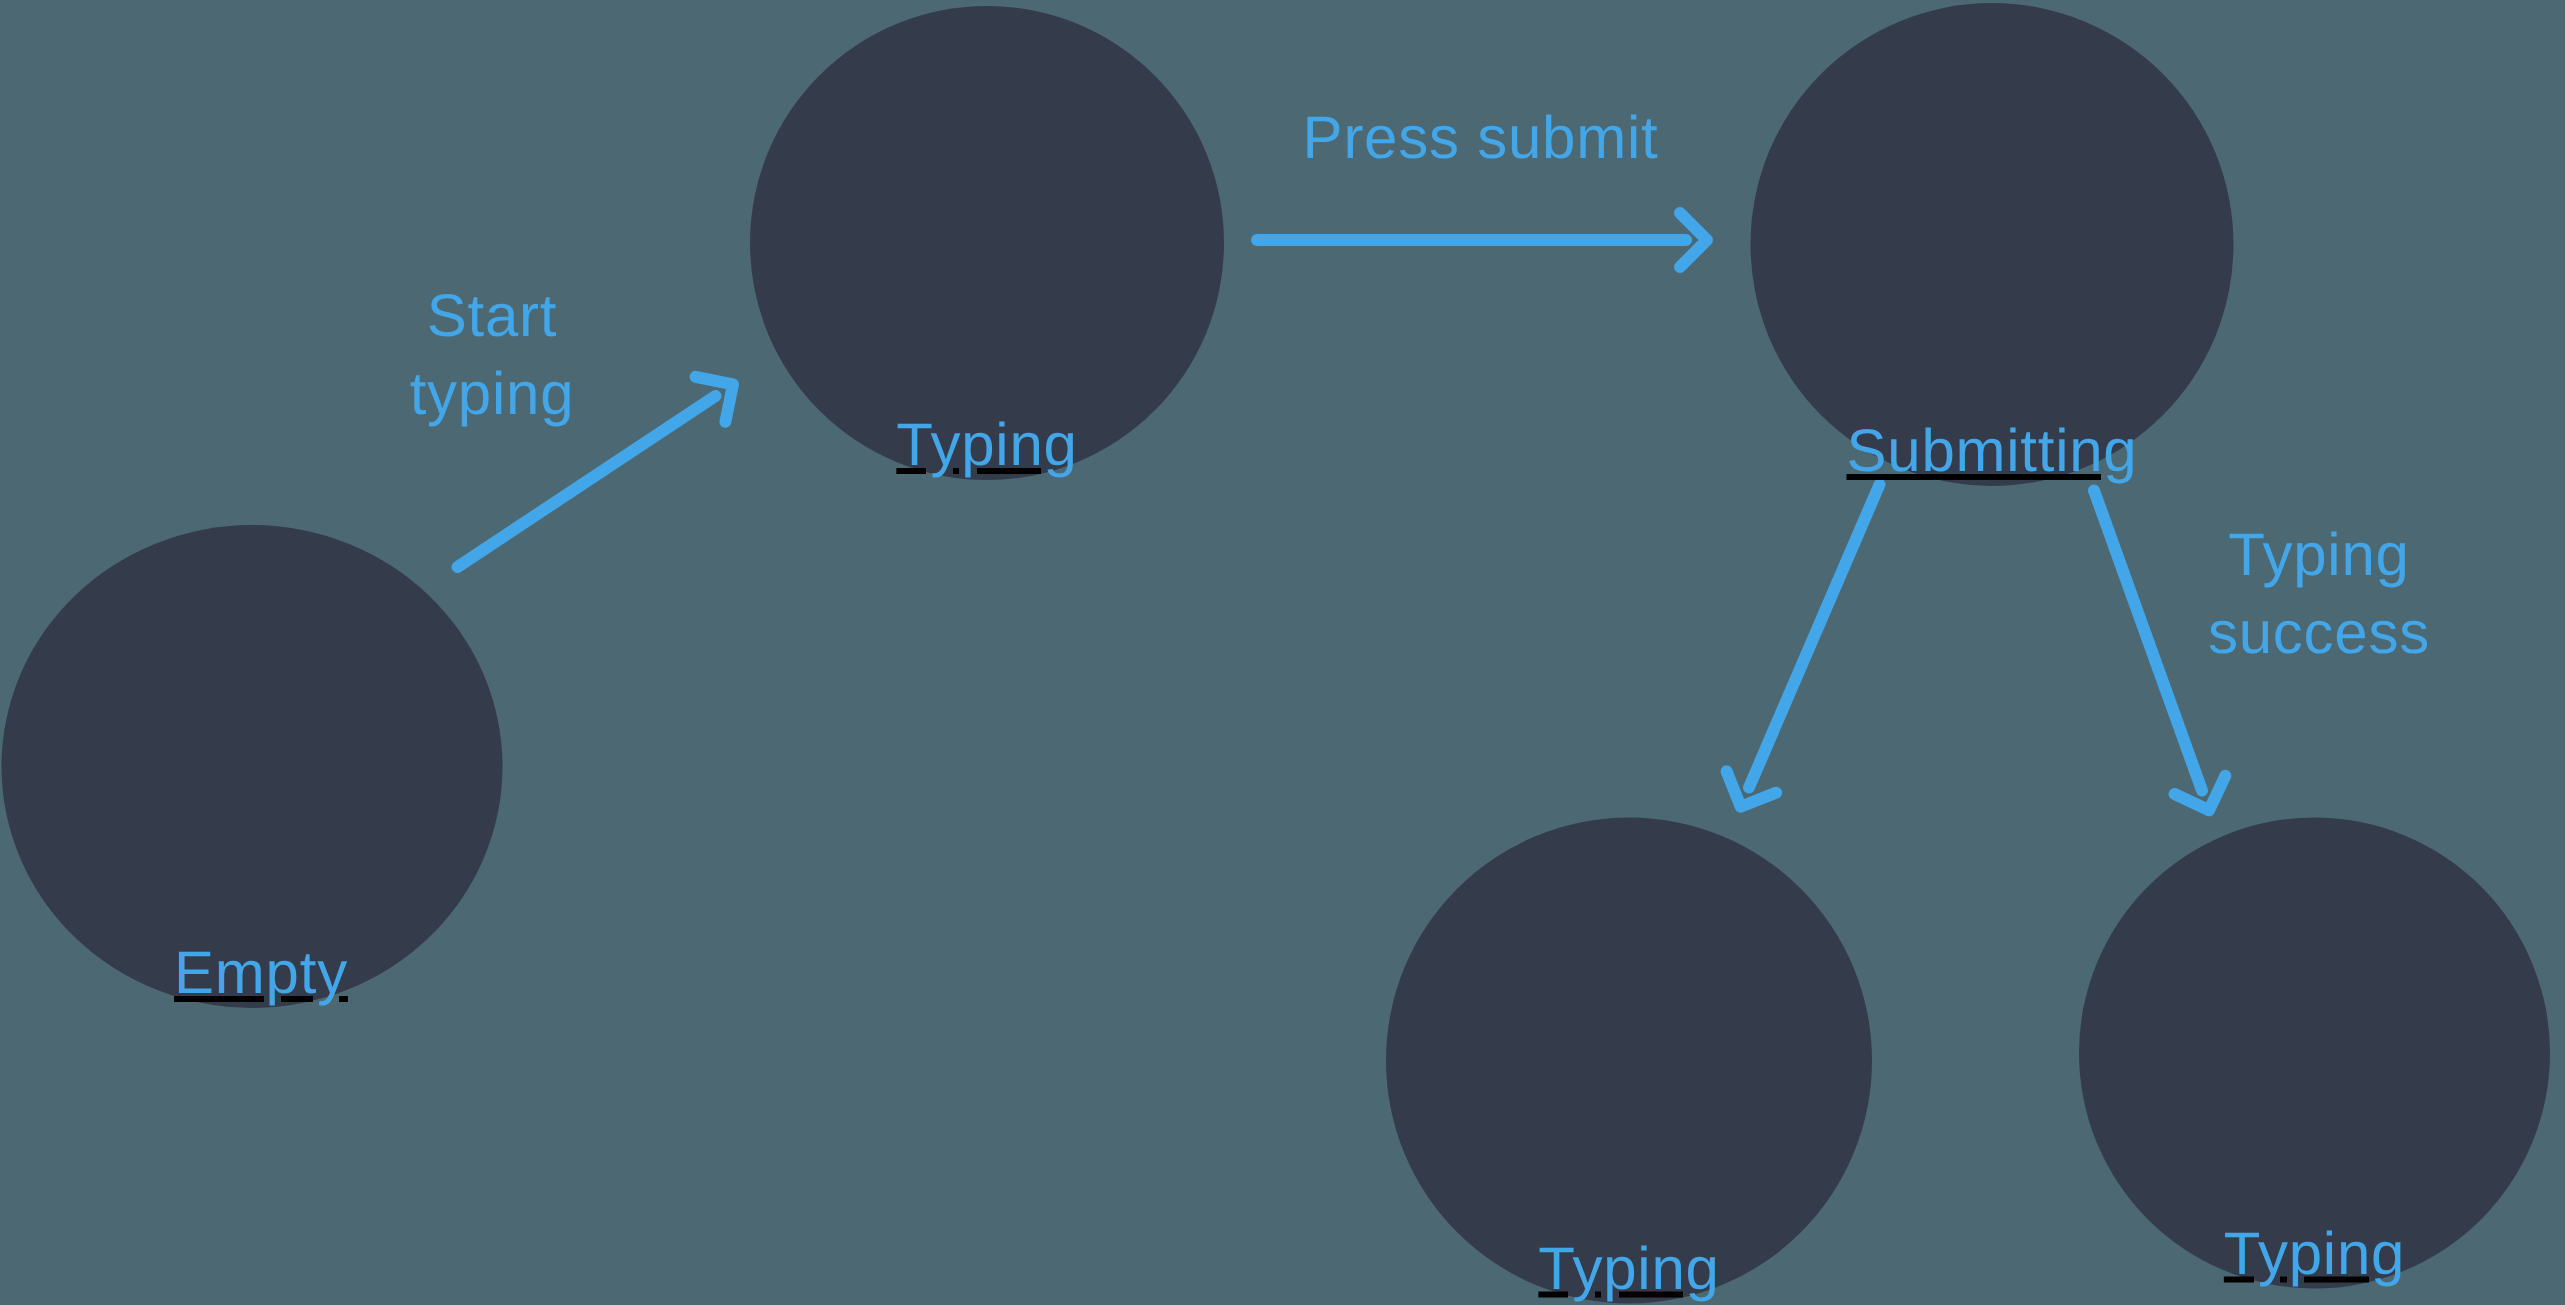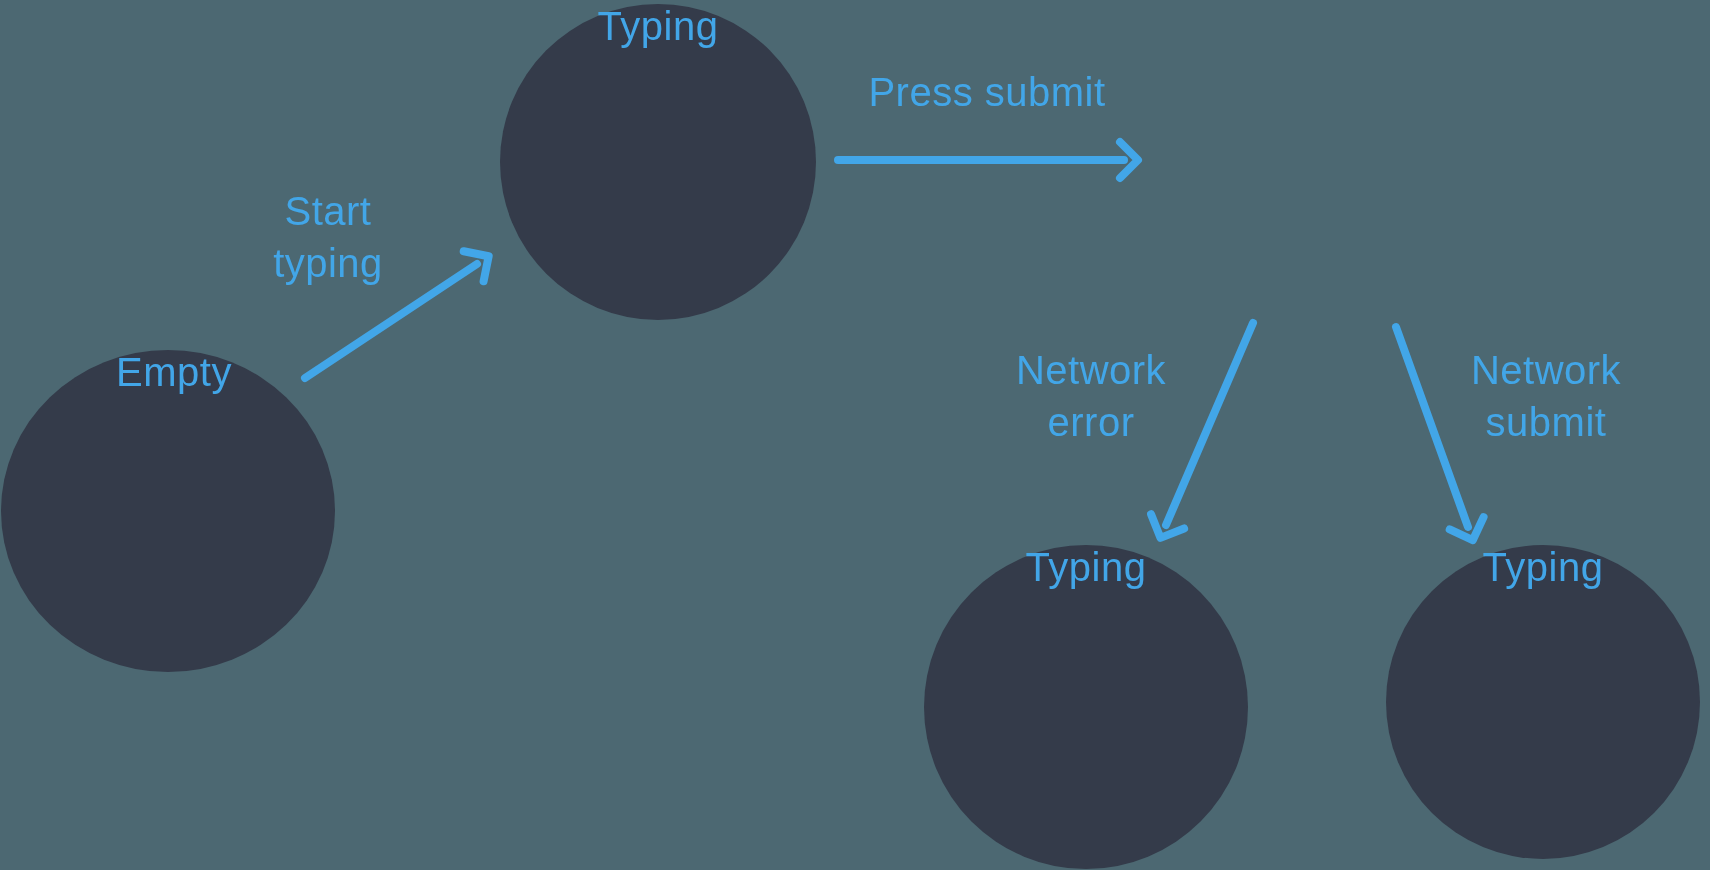--- a/index.html
+++ b/index.html
@@ -25,22 +25,23 @@
   }
   .arrowhead-path {
     stroke: var(--color-accent);
     fill: none;
   }
   .node {
     position: absolute;
     border-radius: 50%;
     background: var(--color-node-fill);
     display: flex;
-    align-items: flex-start;
+    align-items: flex-end;
     justify-content: center;
+    text-decoration: underline;
   }
   .node-label {
     color: var(--color-accent);
     font-size: 40px;
     letter-spacing: 0.5px;
   }
   .edge-label {
     position: absolute;
     transform: translate(-50%, -50%);
     color: var(--color-accent);
@@ -78,30 +79,32 @@
   </svg>
 
   <div class="node node-empty">
     <span class="node-label">Empty</span>
   </div>
 
   <div class="node node-typing">
     <span class="node-label">Typing</span>
   </div>
 
+  <div class="node node-submitting">
+    <span class="node-label">Submitting</span>
+  </div>
 
   <div class="node node-error">
     <span class="node-label">Typing</span>
   </div>
 
   <div class="node node-success">
     <span class="node-label">Typing</span>
   </div>
 
   <div class="edge-label edge-label-start-typing">Start typing</div>
 
   <div class="edge-label edge-label-press-submit nowrap">Press submit</div>
 
-  <div class="edge-label edge-label-network-error">Network error</div>
 
-  <div class="edge-label edge-label-network-success">Network submit</div>
+  <div class="edge-label edge-label-network-success">Typing success</div>
 
 </div>
 
 </body></html>

